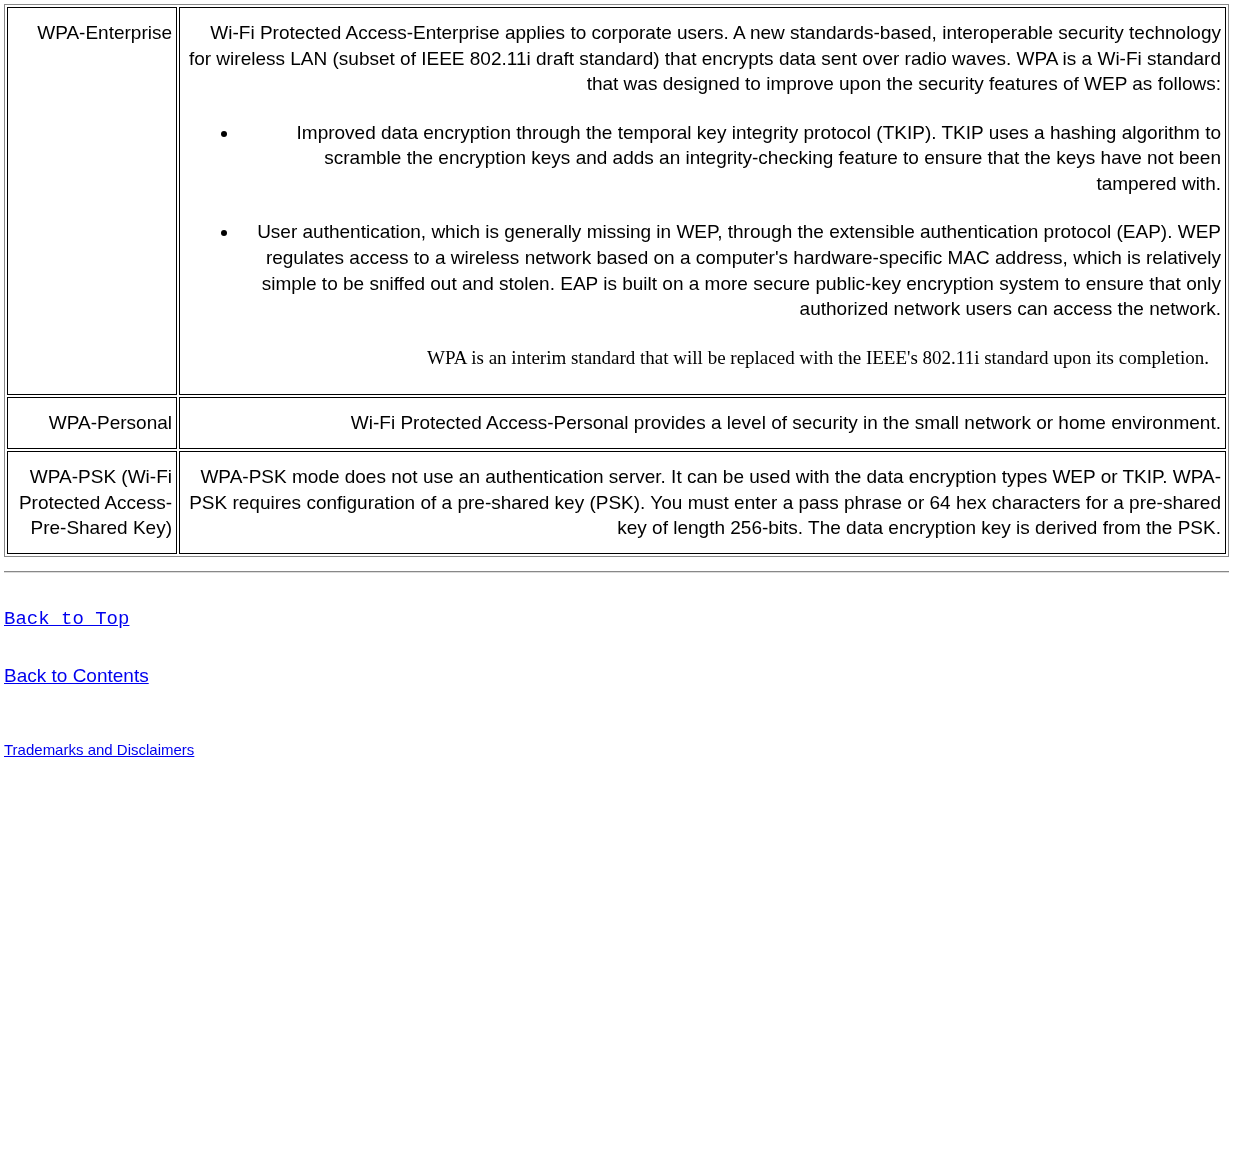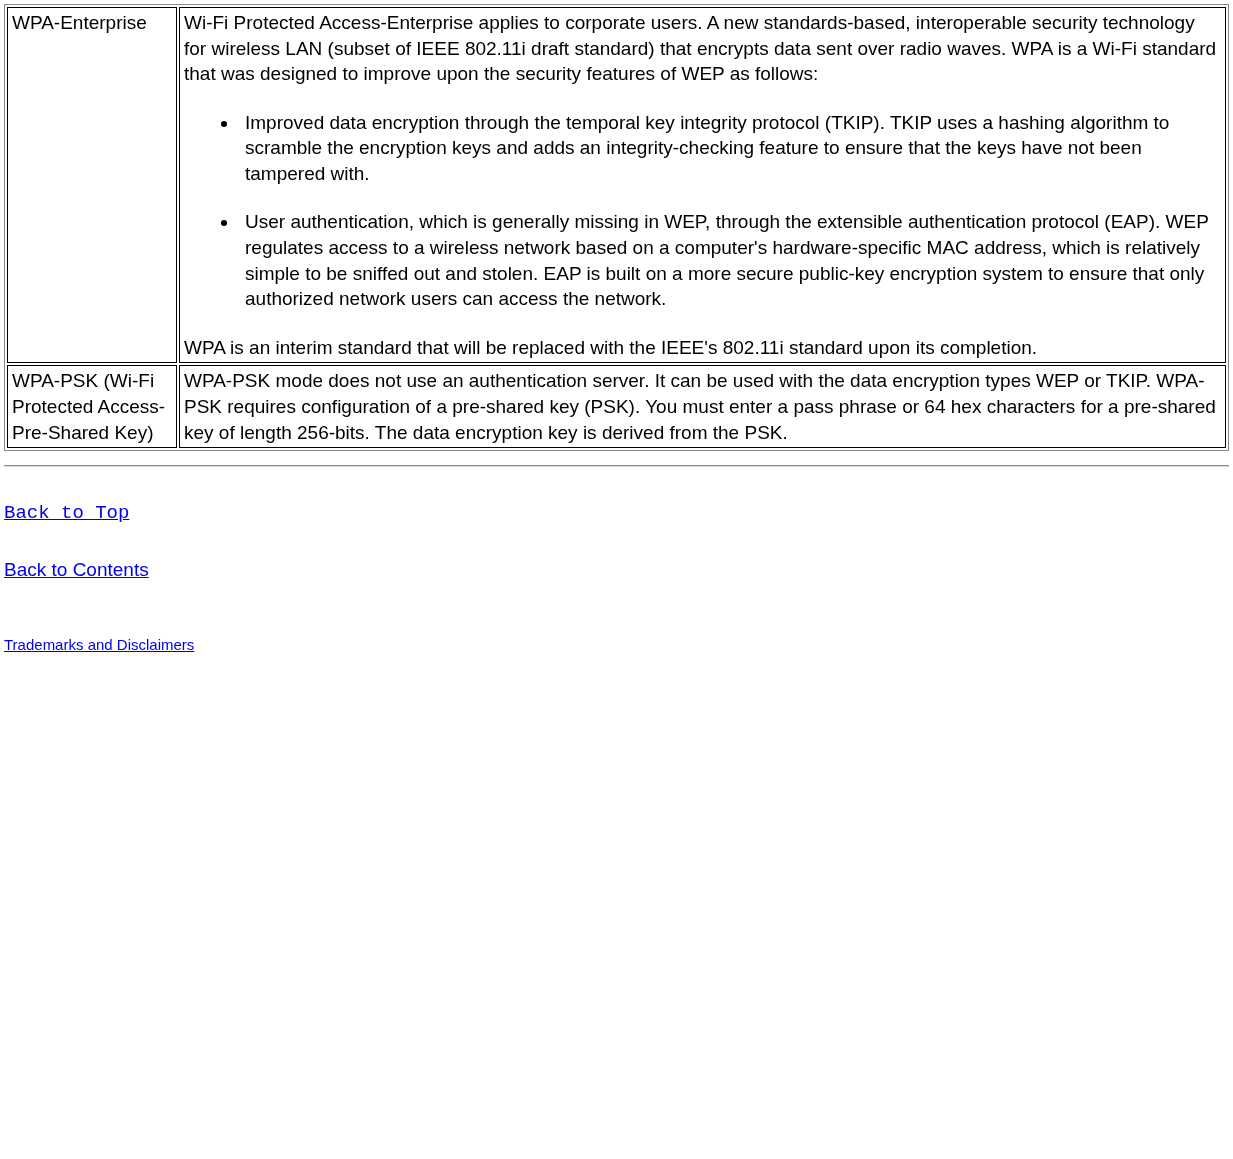--- a/index.html
+++ b/index.html
@@ -12,43 +12,45 @@
       background: #fff;
     }
     table {
       border-collapse: separate;
       border-spacing: 2px;
       width: 100%;
       border: 1px solid #888;
     }
     td {
       border: 1px solid #000;
-      padding: 2px 4px;
+      padding: 12px 4px;
       vertical-align: top;
+      text-align: right;
     }
     td.term {
       width: 160px;
     }
     ul {
       margin: 1.2em 0 1.2em 0;
       padding-left: 55px;
       list-style-type: disc;
     }
     li {
       margin-bottom: 1.2em;
       padding-left: 6px;
     }
     li:last-child {
       margin-bottom: 0.2em;
     }
     .desc-para {
       margin: 0;
     }
     .desc-para-last {
-      margin: 0;
+      margin: 12px;
+      font-family: Liberation Serif, serif;
     }
     hr {
       margin-top: 14px;
       margin-bottom: 0;
       border: none;
       border-top: 1px solid #888;
       border-bottom: 1px solid #ddd;
       height: 0;
     }
     a.nav-link {
@@ -78,20 +80,24 @@
       <td>
         <p class="desc-para">Wi-Fi Protected Access-Enterprise applies to corporate users. A new standards-based, interoperable security technology for wireless LAN (subset of IEEE 802.11i draft standard) that encrypts data sent over radio waves. WPA is a Wi-Fi standard that was designed to improve upon the security features of WEP as follows:</p>
         <ul>
           <li>Improved data encryption through the temporal key integrity protocol (TKIP). TKIP uses a hashing algorithm to scramble the encryption keys and adds an integrity-checking feature to ensure that the keys have not been tampered with.</li>
           <li>User authentication, which is generally missing in WEP, through the extensible authentication protocol (EAP). WEP regulates access to a wireless network based on a computer's hardware-specific MAC address, which is relatively simple to be sniffed out and stolen. EAP is built on a more secure public-key encryption system to ensure that only authorized network users can access the network.</li>
         </ul>
         <p class="desc-para-last">WPA is an interim standard that will be replaced with the IEEE's 802.11i standard upon its completion.</p>
       </td>
     </tr>
     <tr>
+      <td class="term">WPA-Personal</td>
+      <td>Wi-Fi Protected Access-Personal provides a level of security in the small network or home environment.</td>
+    </tr>
+    <tr>
       <td class="term">WPA-PSK (Wi-Fi Protected Access-Pre-Shared Key)</td>
       <td>WPA-PSK mode does not use an authentication server. It can be used with the data encryption types WEP or TKIP. WPA-PSK requires configuration of a pre-shared key (PSK). You must enter a pass phrase or 64 hex characters for a pre-shared key of length 256-bits. The data encryption key is derived from the PSK.</td>
     </tr>
   </tbody>
 </table>
 
 <hr>
 
 <div class="nav-block">
   <a href="#" class="nav-link">Back to Top</a>

